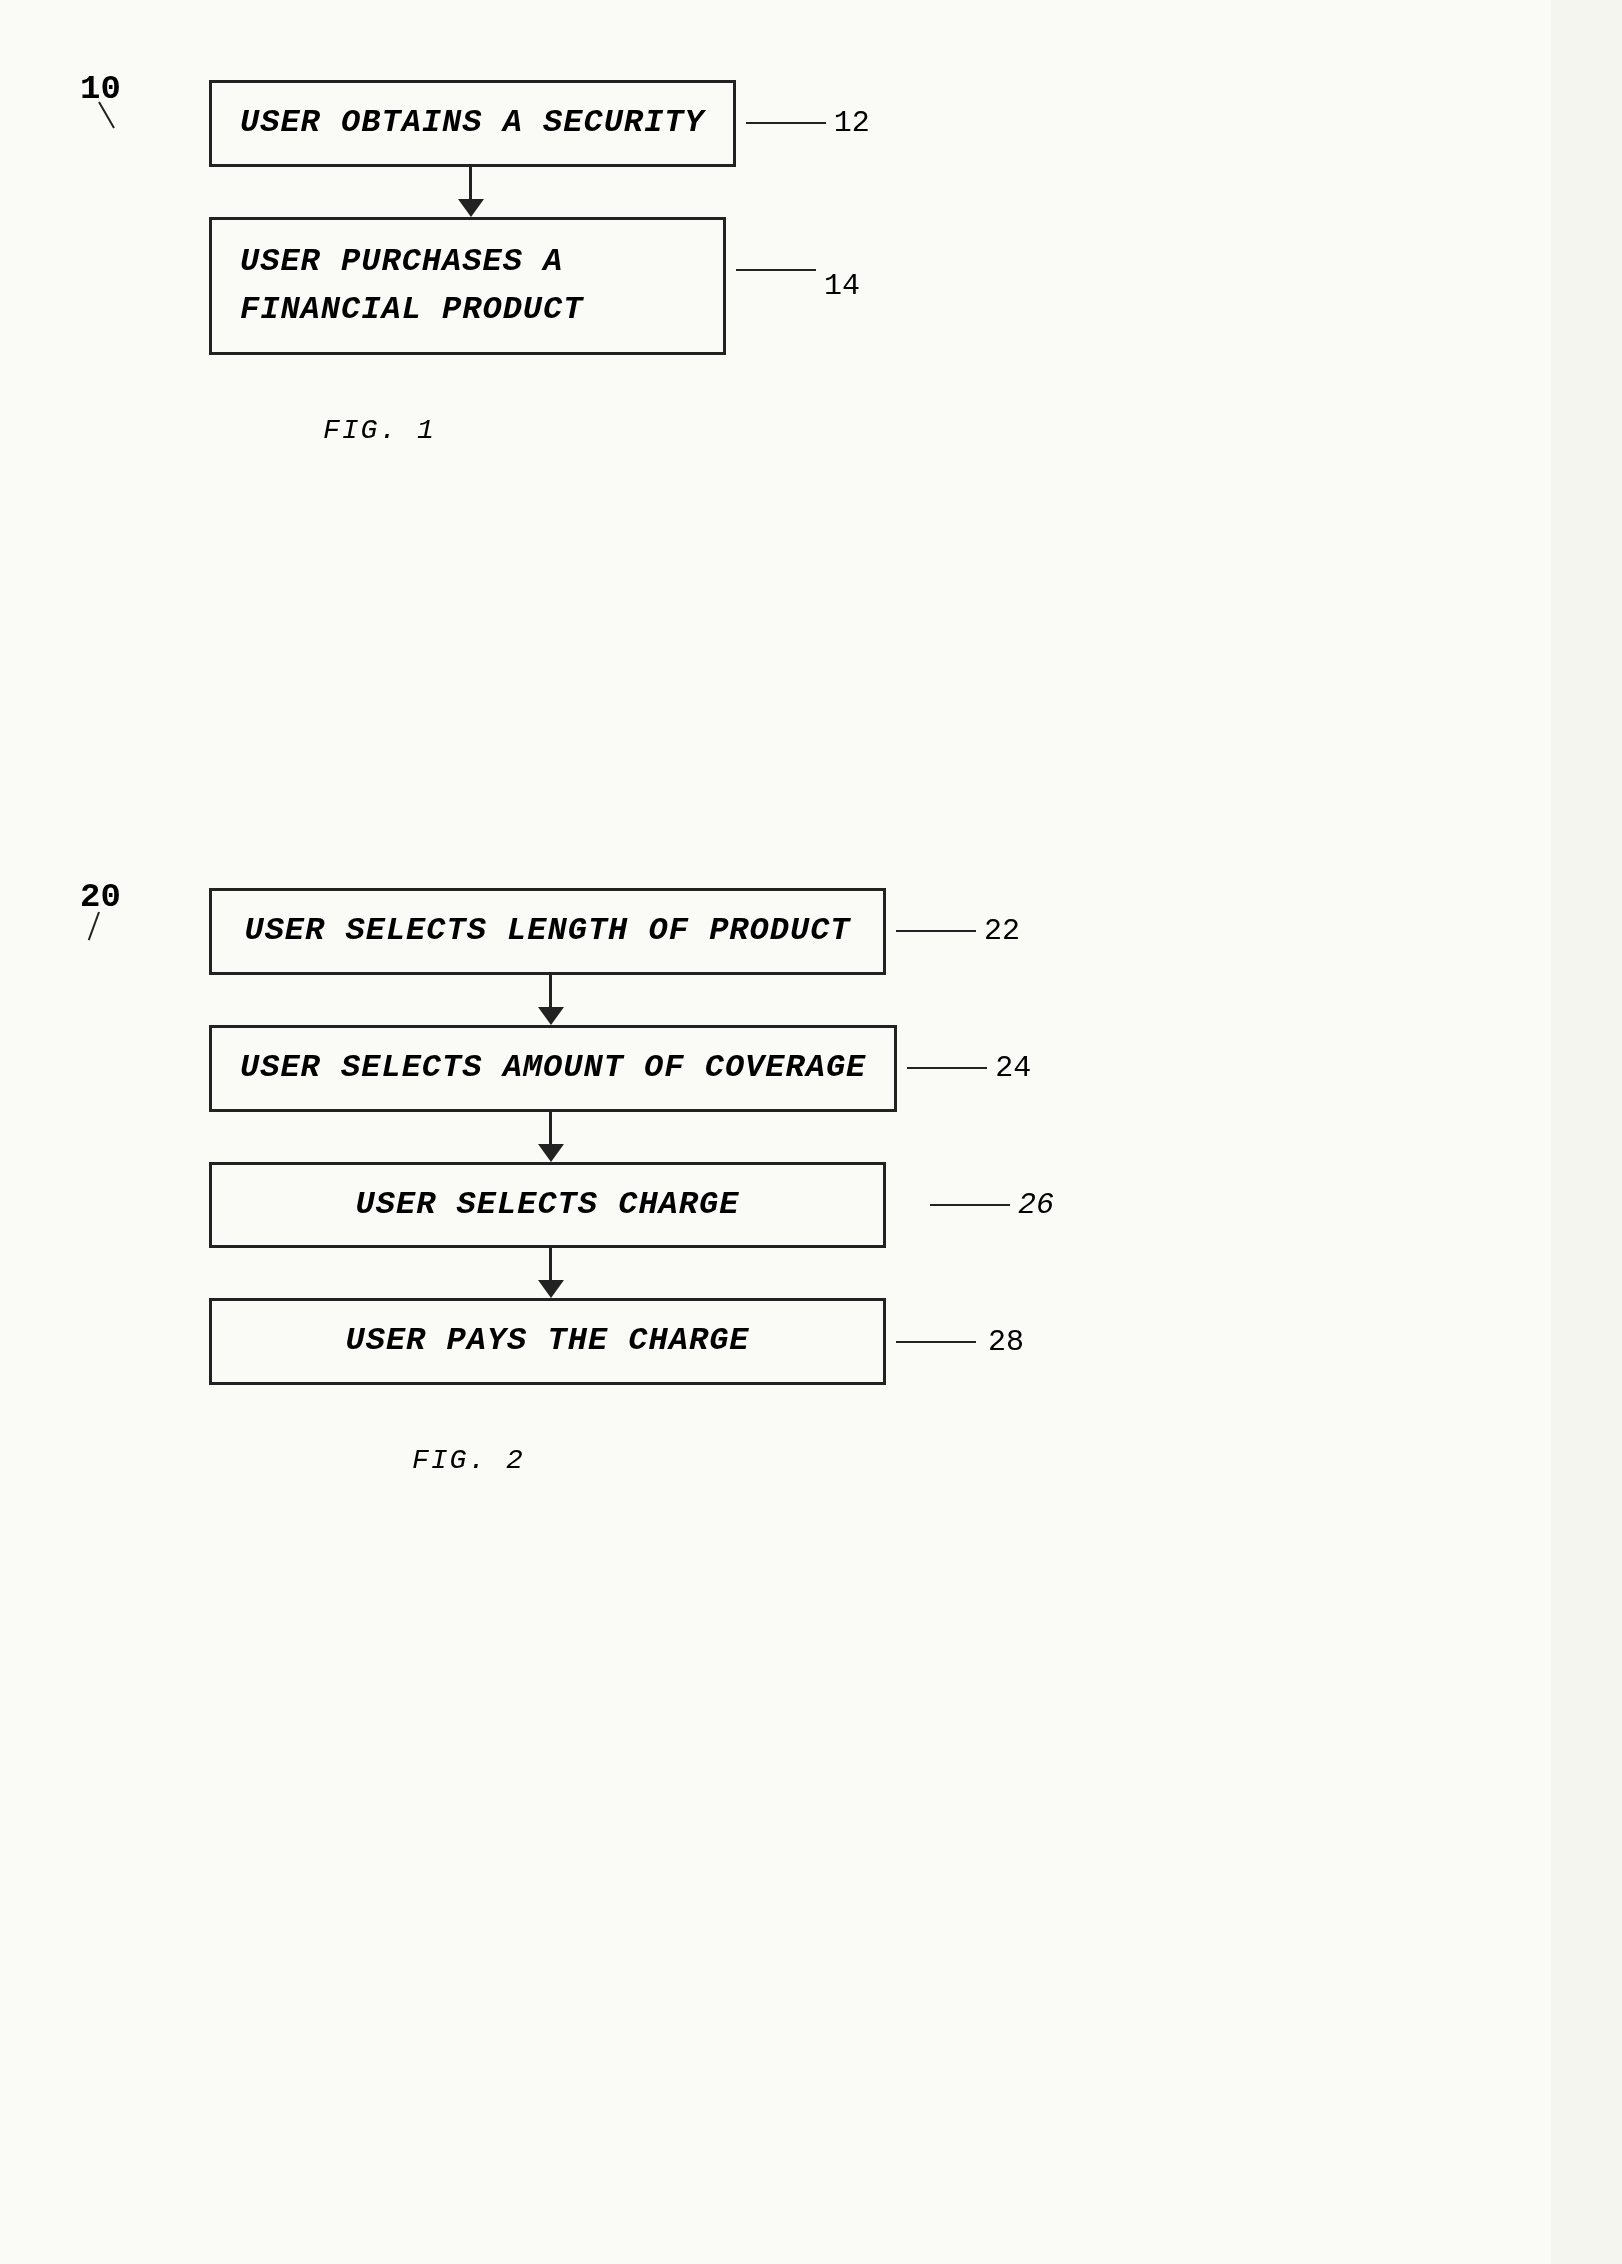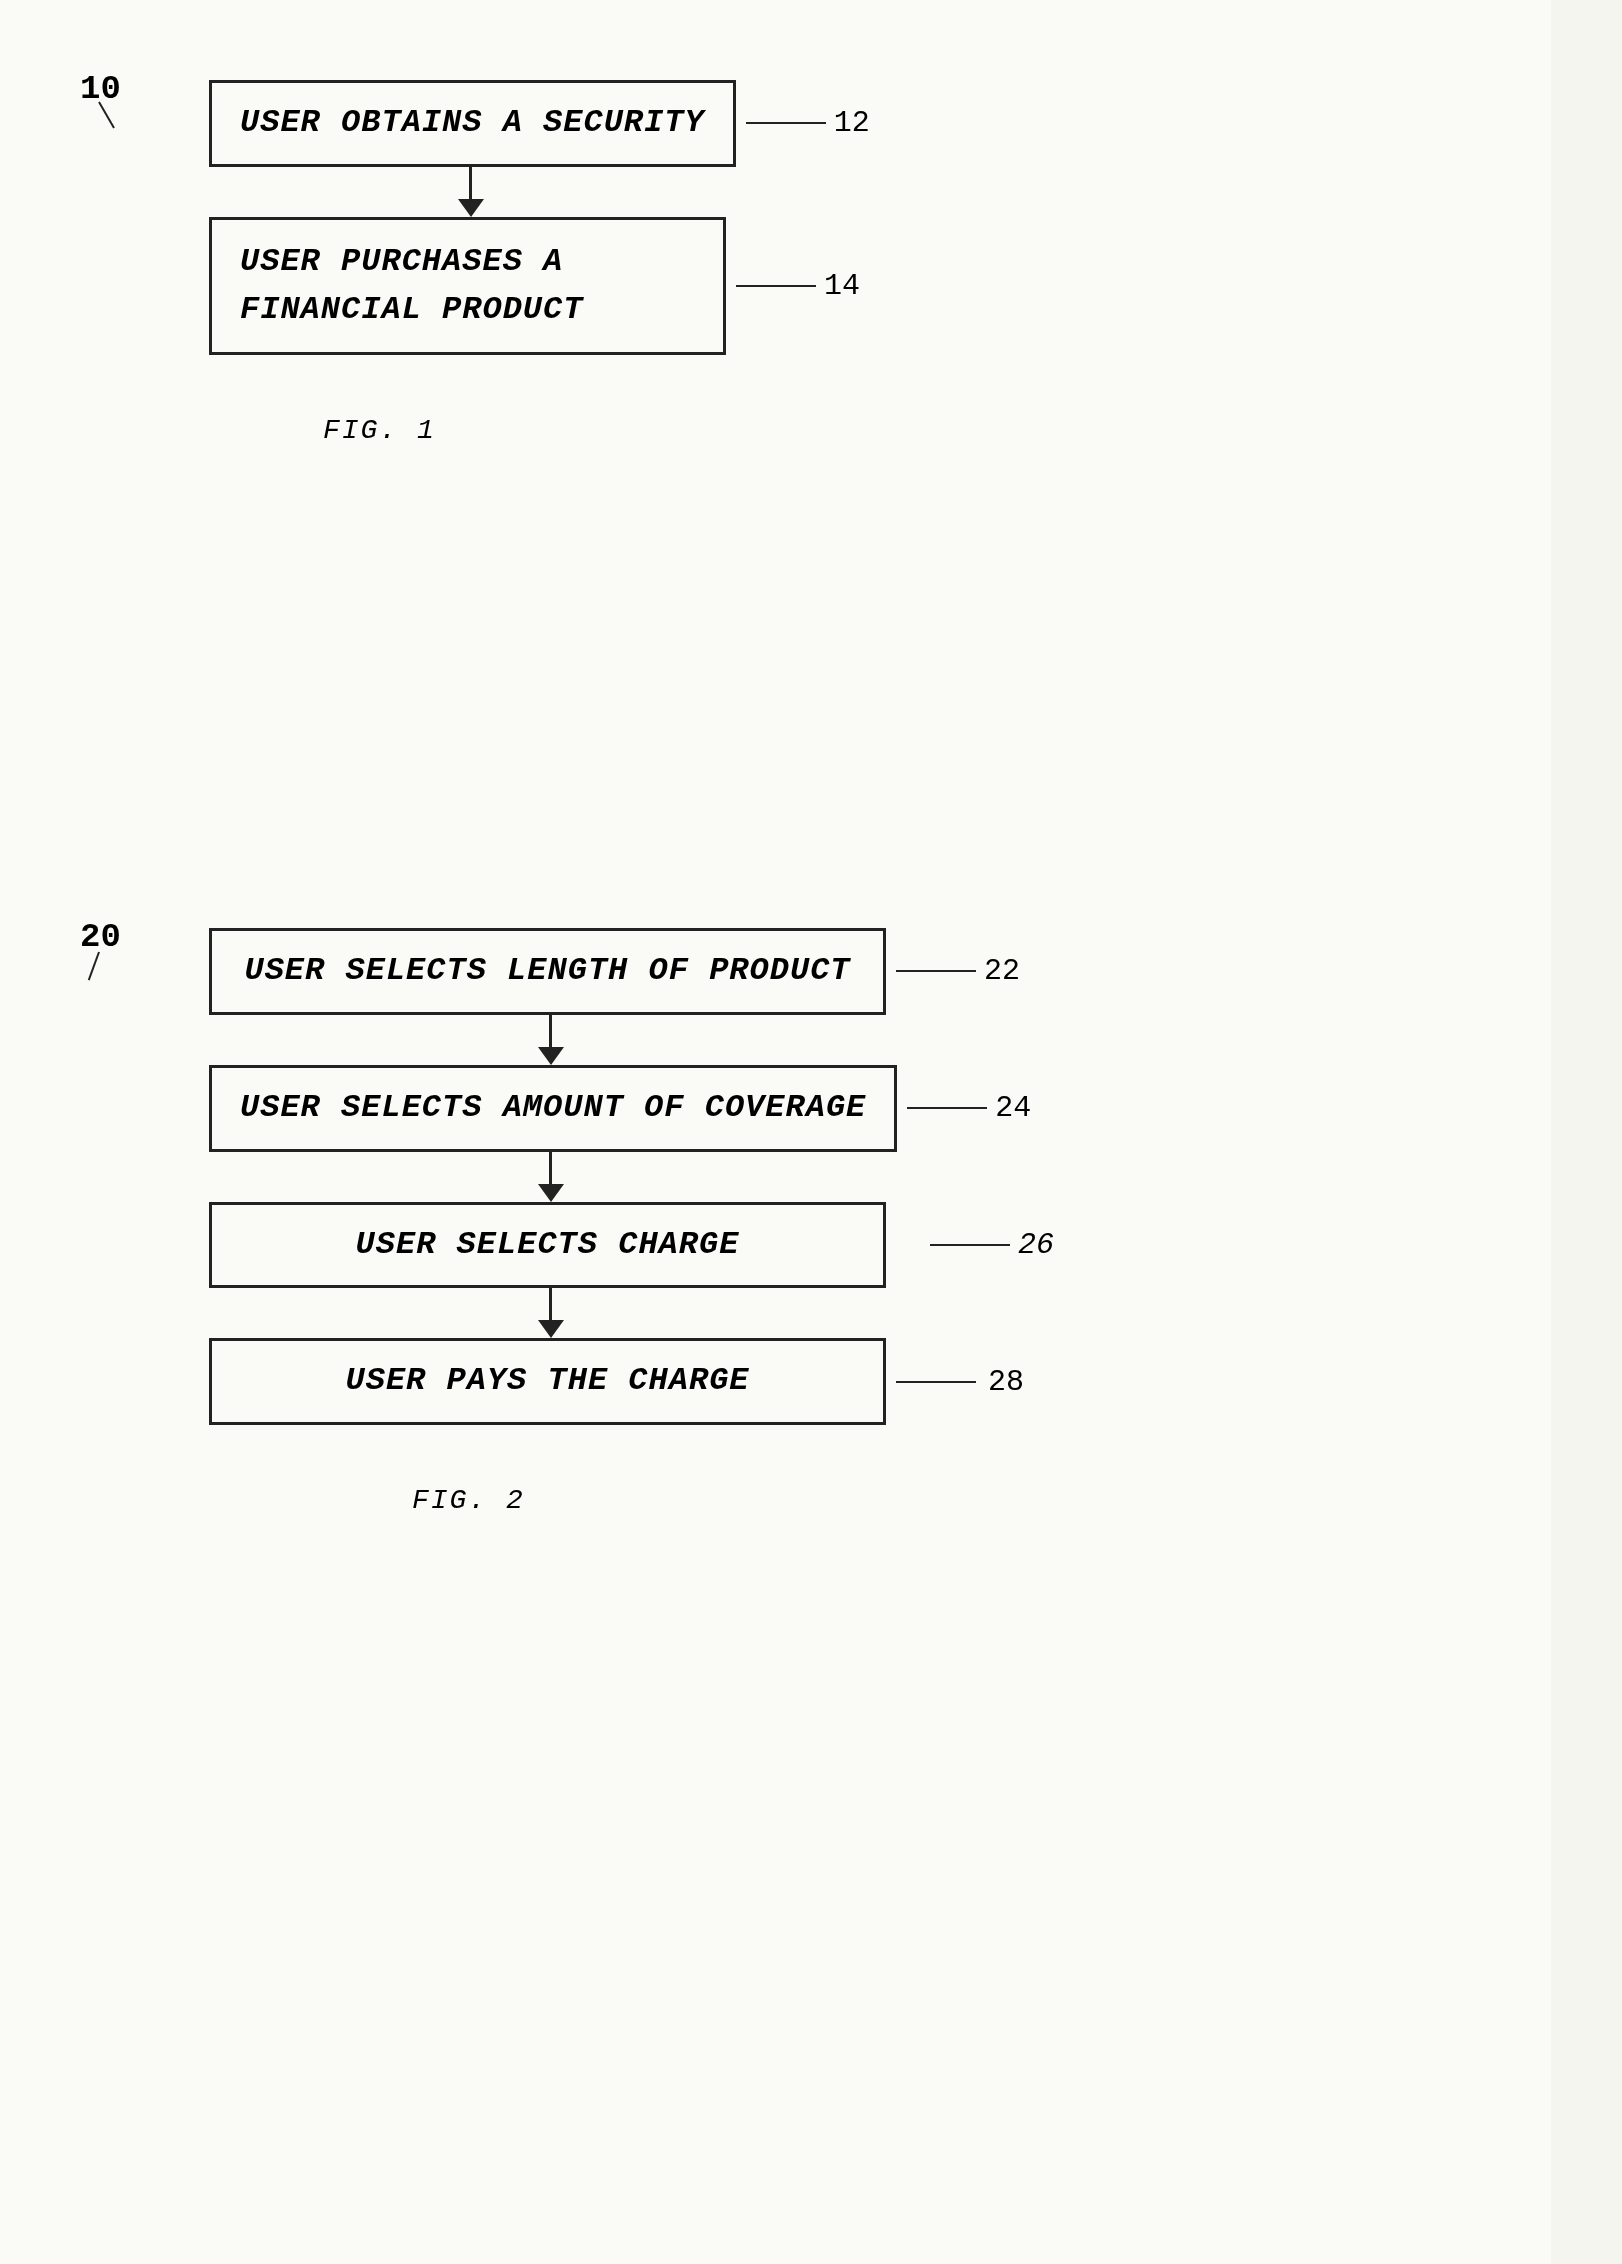--- a/index.html
+++ b/index.html
@@ -81,35 +81,35 @@
       <div style="display: flex; flex-direction: column; align-items: center; width: 523px; margin: 0;">
         <div style="width: 3px; height: 32px; background: #222;"></div>
         <div style="width: 0; height: 0; border-left: 13px solid transparent; border-right: 13px solid transparent; border-top: 18px solid #222;"></div>
       </div>
 
       <div style="position: relative; display: flex; align-items: center;">
         <div class="flow-box" style="min-width: 517px; text-align: left; line-height: 1.5;">
           <span>USER PURCHASES A<br>FINANCIAL PRODUCT</span>
         </div>
 
-        <div style="display: flex; align-items: center; margin-left: 10px;">
+        <div style="display: flex; margin-left: 10px;">
           <div style="width: 80px; height: 2px; background: #222;"></div>
           <span class="ref-num" style="margin-left: 8px;">14</span>
         </div>
       </div>
 
     </div>
 
     <div style="margin-left: 219px; margin-top: 60px;">
       <span class="fig-label">FIG. 1</span>
     </div>
 
   </div>
 
-  <div style="position: absolute; top: 908px; left: 80px;">
+  <div style="position: absolute; top: 868px; left: 80px;">
 
     <div style="position: absolute; top: 10px; left: 0; font-size: 34px; font-weight: bold; font-family: 'Courier New', monospace;">
       <span>20</span>
     </div>
     <div style="position: absolute; top: 44px; left: 18px; width: 2px; height: 30px; background: #222; transform: rotate(20deg); transform-origin: top center;"></div>
 
     <div style="margin-left: 129px; margin-top: 20px; display: flex; flex-direction: column; align-items: flex-start;">
 
       <div style="position: relative; display: flex; align-items: center;">
         <div class="flow-box" style="min-width: 677px; text-align: center;">

